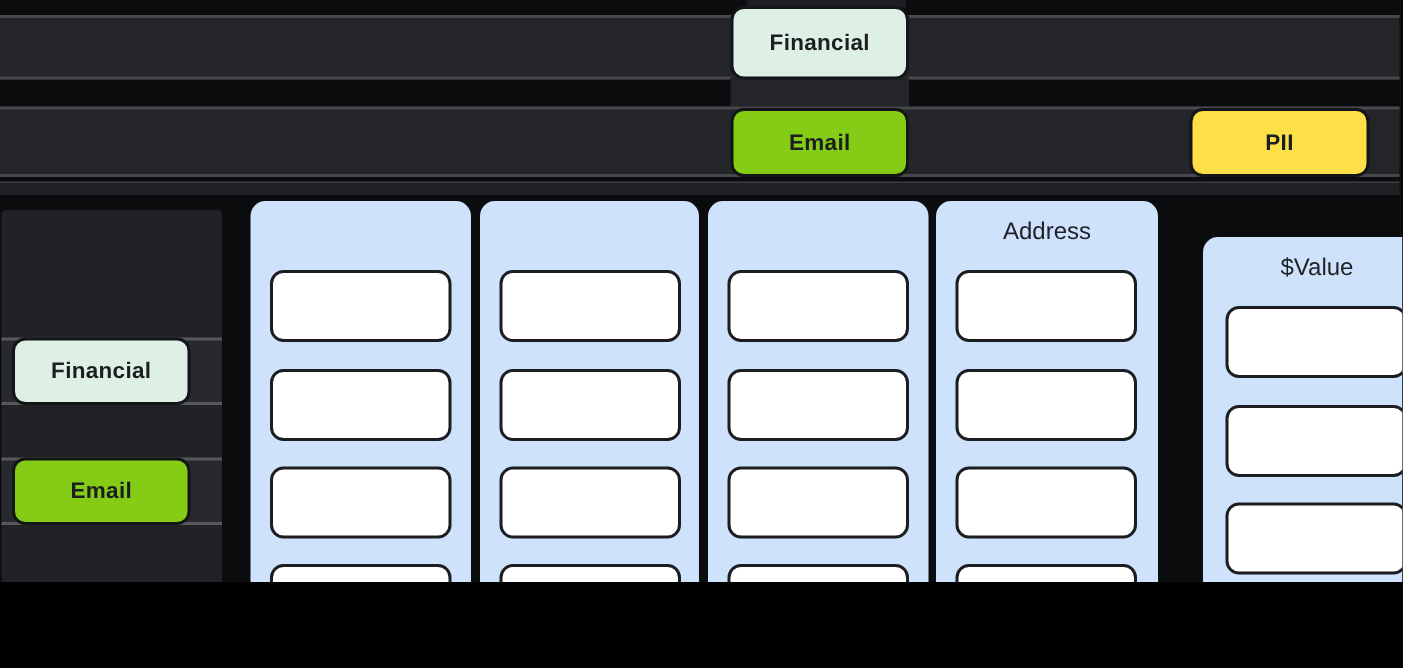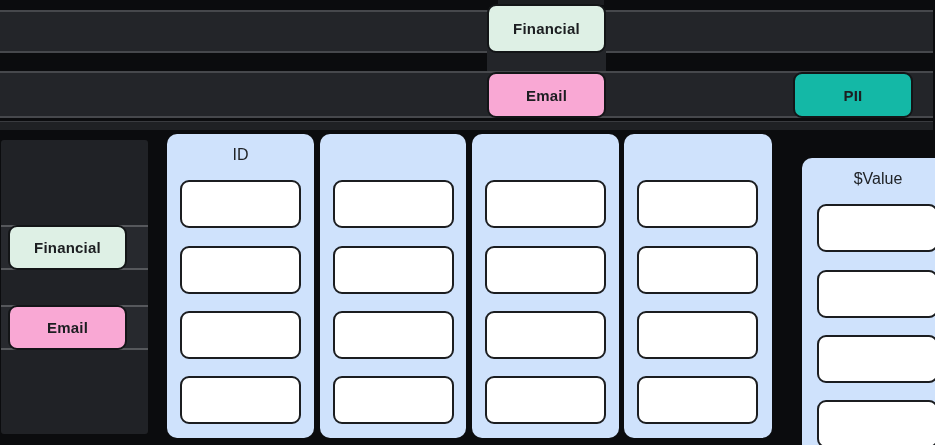--- a/index.html
+++ b/index.html
@@ -1,36 +1,36 @@
 <!DOCTYPE html>
 <html><head>
 <meta charset="utf-8">
 <style>
   html,body{margin:0;padding:0;background:#000;}
   .stage{
-    position:relative;width:935px;height:445px;overflow:hidden;
+    position:relative;width:935px;height:388px;overflow:hidden;
     background:#0b0c0e;font-family:"Liberation Sans",sans-serif;
   }
   
   .band{position:absolute;left:0;width:933px;background:#232529;
         border-top:2px solid #46484c;border-bottom:2px solid #46484c;box-sizing:border-box;}
   .band1{top:10px;height:43px;}
   .band2{top:71px;height:47px;}
   .band3{position:absolute;left:0;top:121px;width:933px;height:9px;
          background:#1f2124;border-top:1px solid #393b3f;box-sizing:border-box;}
   .connector{position:absolute;left:487px;top:51px;width:119px;height:22px;background:#232529;}
   .notch{position:absolute;left:498px;top:0;width:106px;height:5px;background:#1c1e21;}
 
   
   .chip{position:absolute;box-sizing:border-box;display:flex;align-items:center;justify-content:center;
         font-weight:bold;font-size:15px;color:#1c1e21;border:2px solid #131517;border-radius:9px;
         letter-spacing:.2px;}
   .green{background:#def0e5;}
-  .yellow{background:#f9a8d4;}
-  .pink{background:#14b8a6;}
+  .yellow{background:#84cc16;}
+  .pink{background:#fde047;}
   .top-financial{left:487px;top:4px;width:119px;height:49px;}
   .top-email{left:487px;top:72px;width:119px;height:46px;}
   .top-pii{left:793px;top:72px;width:120px;height:46px;}
 
   
   .sidebar{position:absolute;left:1px;top:140px;width:147px;height:294px;
            background:#202226;border-radius:3px;}
   .strip{position:absolute;left:0;width:147px;height:45px;background:#27292e;
          border-top:2px solid #56585c;border-bottom:2px solid #56585c;box-sizing:border-box;}
   .strip1{top:85px;}
@@ -71,21 +71,20 @@
   <section>
 
     <aside class="sidebar">
       <div class="strip strip1"></div>
       <div class="strip strip2"></div>
       <div class="chip green sb-financial">Financial</div>
       <div class="chip yellow sb-email">Email</div>
     </aside>
 
     <div class="col col1">
-      <div class="col-header">ID</div>
       <div class="cell r1"></div>
       <div class="cell r2"></div>
       <div class="cell r3"></div>
       <div class="cell r4"></div>
     </div>
 
     <div class="col col2">
       <div class="cell r1"></div>
       <div class="cell r2"></div>
       <div class="cell r3"></div>
@@ -93,20 +92,21 @@
     </div>
 
     <div class="col col3">
       <div class="cell r1"></div>
       <div class="cell r2"></div>
       <div class="cell r3"></div>
       <div class="cell r4"></div>
     </div>
 
     <div class="col col4">
+      <div class="col-header">Address</div>
       <div class="cell r1"></div>
       <div class="cell r2"></div>
       <div class="cell r3"></div>
       <div class="cell r4"></div>
     </div>
 
     <div class="col col5">
       <div class="col-header">$Value</div>
       <div class="cell r1"></div>
       <div class="cell r2"></div>

